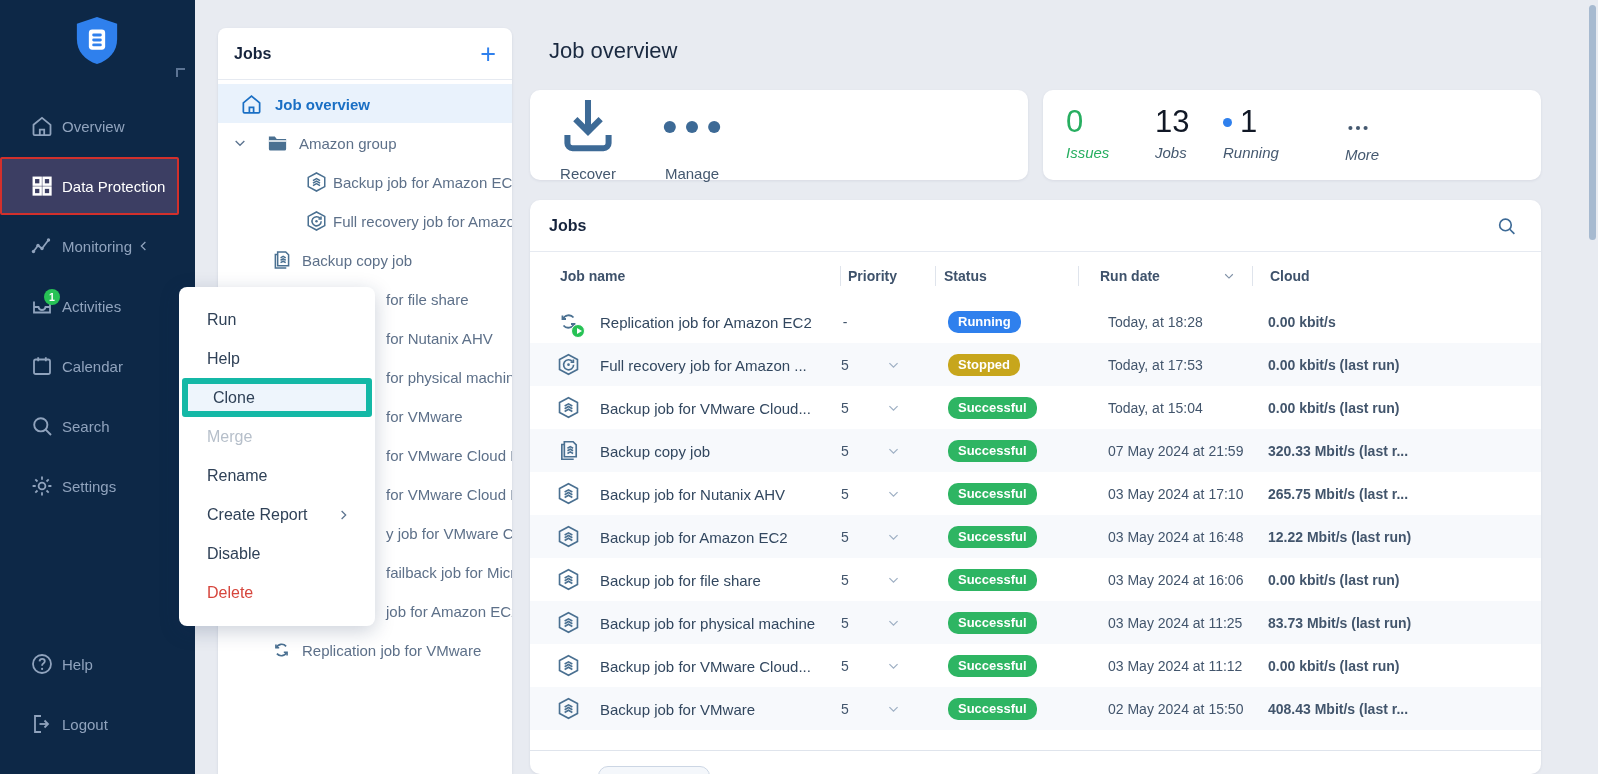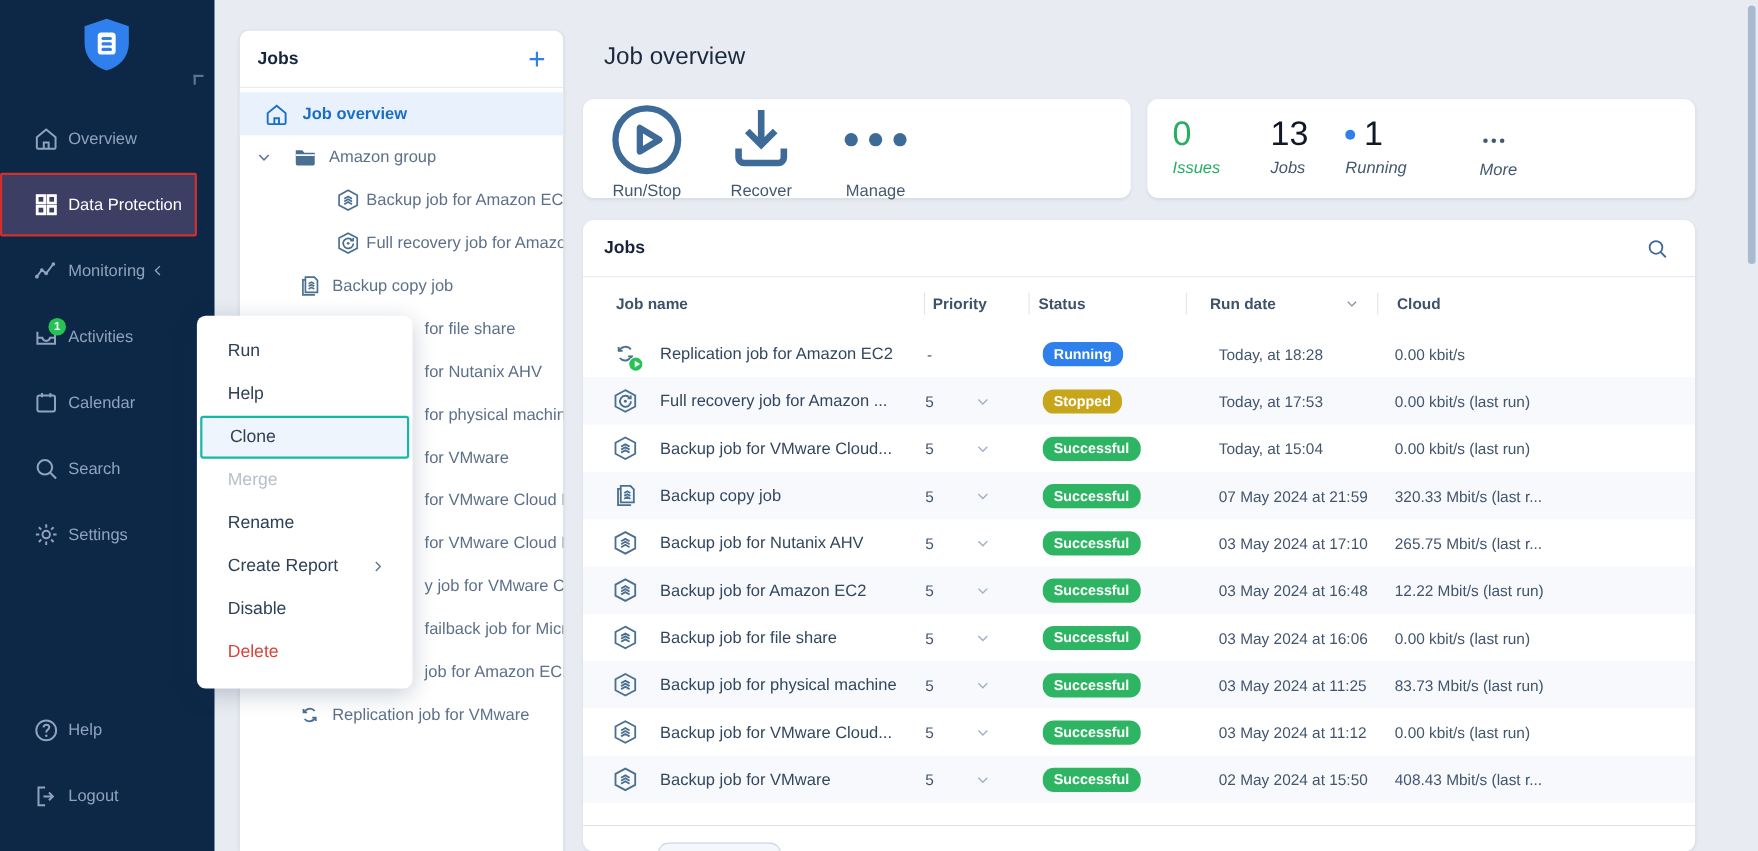--- a/index.html
+++ b/index.html
@@ -38,21 +38,21 @@
   .tree-item.selected .t-icon { color:#1a6fc4; }
   .k-root .t-icon { left:22px; }   .k-root .t-label { left:57px; }
   .k-group .t-icon { left:48px; }  .k-group .t-label { left:81px; }
   .k-child .t-icon { left:87px; }  .k-child .t-label { left:115px; }
   .k-item .t-icon { left:52px; }   .k-item .t-label { left:84px; }
   .k-fragment .t-label { left:168px; }
 
   
   .ctx-menu { position:absolute; left:179px; top:287px; width:196px; background:#fff; border-radius:8px; box-shadow:0 5px 20px rgba(20,40,80,.22); padding:13px 0 14px 0; z-index:50; }
   .menu-item { position:relative; height:39px; display:flex; align-items:center; padding-left:28px; font-size:16px; color:#2f4157; cursor:pointer; }
-  .menu-item.highlighted { background:#eef5fc; border:2px solid #14b8a6; border-radius:3px; margin:0 3px; padding-left:25px; }
+  .menu-item.highlighted { background:#eef5fc; border:6px solid #14b8a6; border-radius:3px; margin:0 3px; padding-left:25px; }
   .menu-item.disabled { color:#b6bfca; cursor:default; }
   .menu-item.danger { color:#d6453c; }
   .submenu-arrow { position:absolute; right:24px; top:50%; transform:translateY(-50%); width:15px; height:15px; color:#5c7490; }
 
   
   .page-title { position:absolute; left:549px; top:38px; font-size:22px; font-weight:500; color:#1a2940; }
   .card { position:absolute; background:#fff; border-radius:10px; box-shadow:0 1px 3px rgba(20,40,80,.08); }
   .actions-card { left:530px; top:90px; width:498px; height:90px; display:flex; align-items:center; padding-left:20px; gap:28px; }
   .action-item { width:76px; text-align:center; cursor:pointer; }
   .action-icon { width:27px; height:27px; margin:0 auto 8px auto; color:#3d6a96; }
@@ -75,21 +75,21 @@
   .sort-icon { position:absolute; top:50%; transform:translateY(-50%); width:14px; height:14px; color:#7e90a6; cursor:pointer; }
   .rows { position:relative; }
   .job-row { position:relative; height:43px; cursor:pointer; }
   .job-row.alt { background:#f7f9fc; }
   .cell-icon { position:absolute; left:26px; top:9px; width:25px; height:25px; color:#4a7091; }
   .cell-name { position:absolute; left:70px; top:50%; transform:translateY(-50%); font-size:15px; color:#32475f; white-space:nowrap; max-width:238px; overflow:hidden; }
   .cell-priority { position:absolute; left:300px; top:50%; transform:translateY(-50%); width:30px; text-align:center; font-size:14px; color:#42556c; }
   .cell-pchevron { position:absolute; left:356px; top:50%; transform:translateY(-50%); width:15px; height:15px; color:#9fb0c4; cursor:pointer; }
   .status-badge { position:absolute; left:418px; top:50%; transform:translateY(-50%); color:#fff; font-size:13px; font-weight:bold; padding:3px 10px 4px 10px; border-radius:10px; white-space:nowrap; }
   .cell-date { position:absolute; left:578px; top:50%; transform:translateY(-50%); font-size:14px; color:#42556c; white-space:nowrap; }
-  .cell-speed { position:absolute; left:738px; top:50%; transform:translateY(-50%); font-size:14px; color:#42556c; white-space:nowrap; max-width:258px; overflow:hidden; }
+  .cell-speed { position:absolute; left:738px; top:50%; transform:translateY(-50%); font-size:14px; color:#42556c; white-space:nowrap; max-width:258px; overflow:hidden;font-weight:bold; }
   .run-badge { position:absolute; left:41px; top:24px; width:14px; height:14px; border-radius:50%; background:#27c255; border:1.5px solid #fff; }
   .run-badge:after { content:""; position:absolute; left:4.5px; top:3px; border-left:5px solid #fff; border-top:3.5px solid transparent; border-bottom:3.5px solid transparent; }
   .rows-divider { position:absolute; left:0; top:550px; width:1011px; height:1px; background:#dfe4ec; }
   .more-btn { position:absolute; left:68px; top:566px; width:112px; height:40px; border:1.5px solid #ccd6e4; border-radius:10px; background:#f4f7fb; cursor:pointer; }
 
   .scroll-thumb { position:absolute; right:2px; top:5px; width:7px; height:235px; border-radius:4px; background:#a7bad0; z-index:60; cursor:pointer; }
 </style>
 </head>
 <body>
 
@@ -334,24 +334,20 @@
         <span>Disable</span>
       </div>
       <div class="menu-item danger">
         <span>Delete</span>
       </div>
     </div>
 
   <div class="page-title">Job overview</div>
 
   <div class="card actions-card">
-      <div class="action-item"><span class="action-icon"><svg viewBox="0 0 24 24" fill="none" stroke="currentColor" stroke-width="1.8">
-            <circle cx="12" cy="12" r="9"></circle>
-            <path d="M10 8.6v6.8l5.6-3.4z" stroke-linejoin="round"></path>
-          </svg></span><div class="action-label">Run/Stop</div></div>
       <div class="action-item"><span class="action-icon"><svg viewBox="0 0 24 24" fill="none" stroke="currentColor" stroke-width="1.9">
             <path d="M12 3.5V13M8 9.5l4 4 4-4"></path>
             <path d="M5.5 14.5v2.6a1.6 1.6 0 0 0 1.6 1.6h9.8a1.6 1.6 0 0 0 1.6-1.6v-2.6"></path>
           </svg></span><div class="action-label">Recover</div></div>
       <div class="action-item"><span class="action-icon"><svg viewBox="0 0 24 24" fill="currentColor">
             <circle cx="5" cy="12" r="1.9"></circle>
             <circle cx="12" cy="12" r="1.9"></circle>
             <circle cx="19" cy="12" r="1.9"></circle>
           </svg></span><div class="action-label">Manage</div></div>
     </div>

